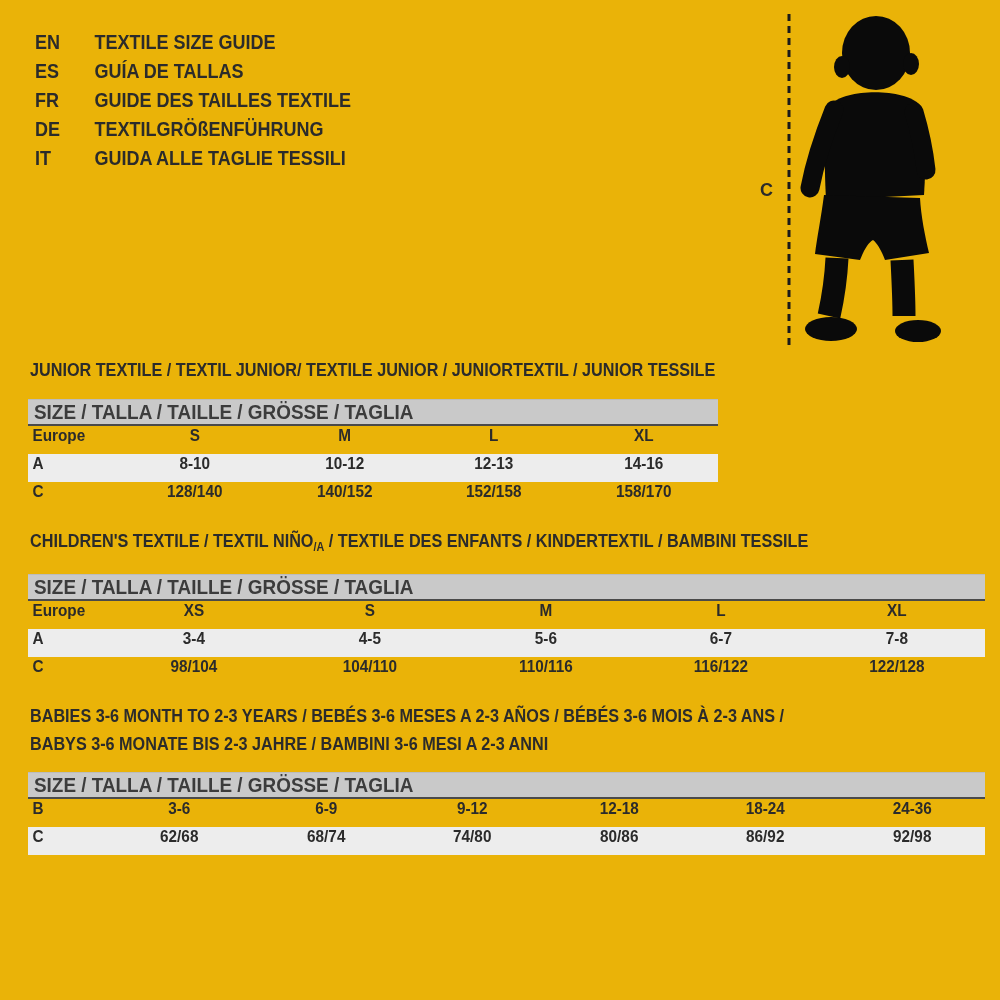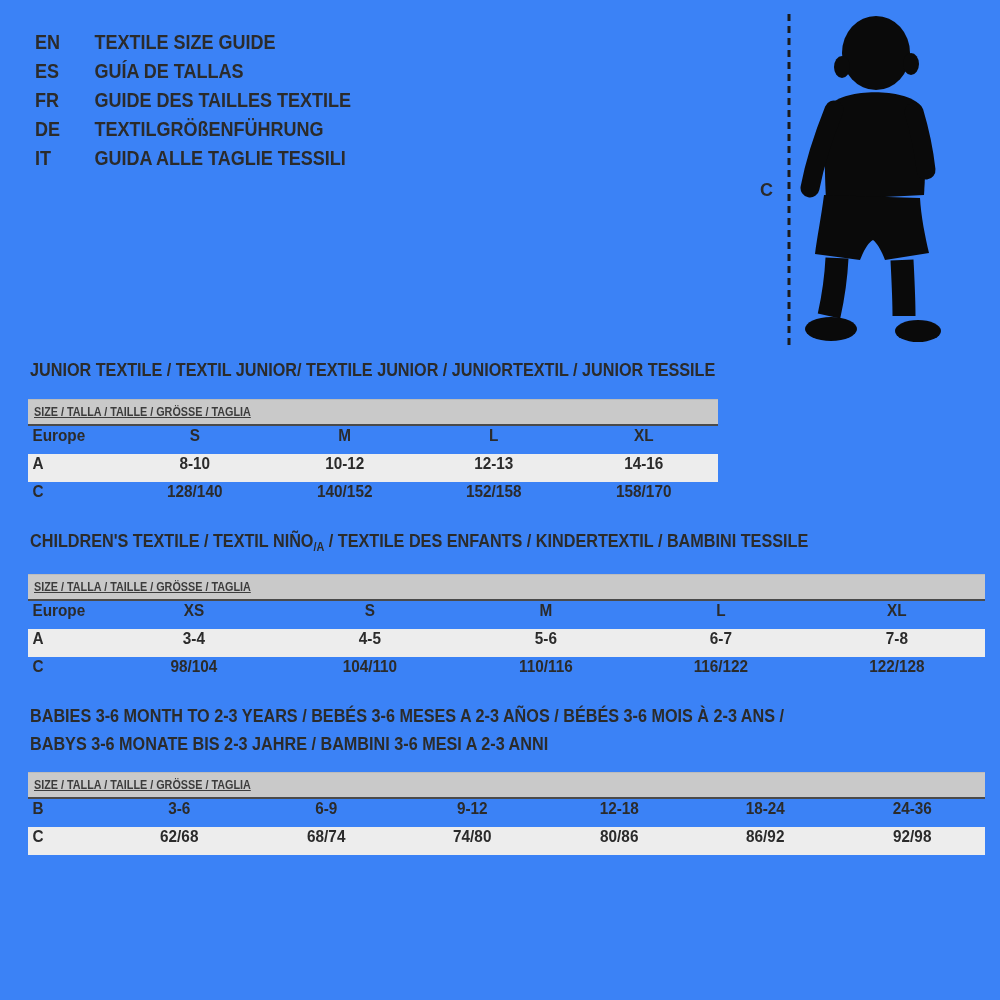--- a/index.html
+++ b/index.html
@@ -1,19 +1,19 @@
 <!DOCTYPE html>
 <html><head>
 <meta charset="utf-8">
 <style>
   * { box-sizing: border-box; }
   body { margin: 0; background: #ffffff; }
   .canvas {
     position: relative; width: 1000px; height: 1000px;
-    background: #3b82f6; overflow: hidden;
+    background: #eab308; overflow: hidden;
     font-family: "Liberation Sans", sans-serif;
     font-weight: bold; color: #2b2b2b;
   }
 
   
   .lang-list { position: absolute; left: 35px; top: 28px; }
   .lang-row { display: flex; height: 29px; align-items: center;
               transform: scaleX(0.9); transform-origin: 0 50%; }
   .lang-code { width: 66px; font-size: 20px; }
   .lang-label { font-size: 20px; white-space: nowrap; }
@@ -30,21 +30,21 @@
   .sec-title .sub { font-size: 12px; vertical-align: -4px; }
   .title-line { height: 28px; line-height: 28px; }
 
   
   .sg-table { position: absolute; left: 28px; border-top: 1px solid #bcbcbc; }
   .t-junior   { top: 399px; width: 690px; }
   .t-children { top: 574px; width: 957px; }
   .t-babies   { top: 772px; width: 957px; }
   .size-bar { height: 26px; background: #c9c9c9; border-bottom: 2px solid #4a4a4a;
               display: flex; align-items: center; padding-left: 6px;
-              font-size: 12px; color: #3c3c3c; text-decoration: underline; }
+              font-size: 21px; color: #3c3c3c; }
   .size-bar span { transform: scaleX(0.9); transform-origin: 0 50%; white-space: nowrap; }
   .trow { display: flex; height: 28px; align-items: flex-start; font-size: 17px; }
   .trow.shaded { background: #ededed; }
   .tlabel { padding-left: 5px; transform: scaleX(0.9); transform-origin: 0 50%; }
   .t-junior .tlabel { width: 92px; }
   .t-children .tlabel, .t-babies .tlabel { width: 78px; }
   .tcell { flex: 1; text-align: center; transform: scaleX(0.9); }
 
   
   .footnotes { position: absolute; left: 30px; top: 890px; }

